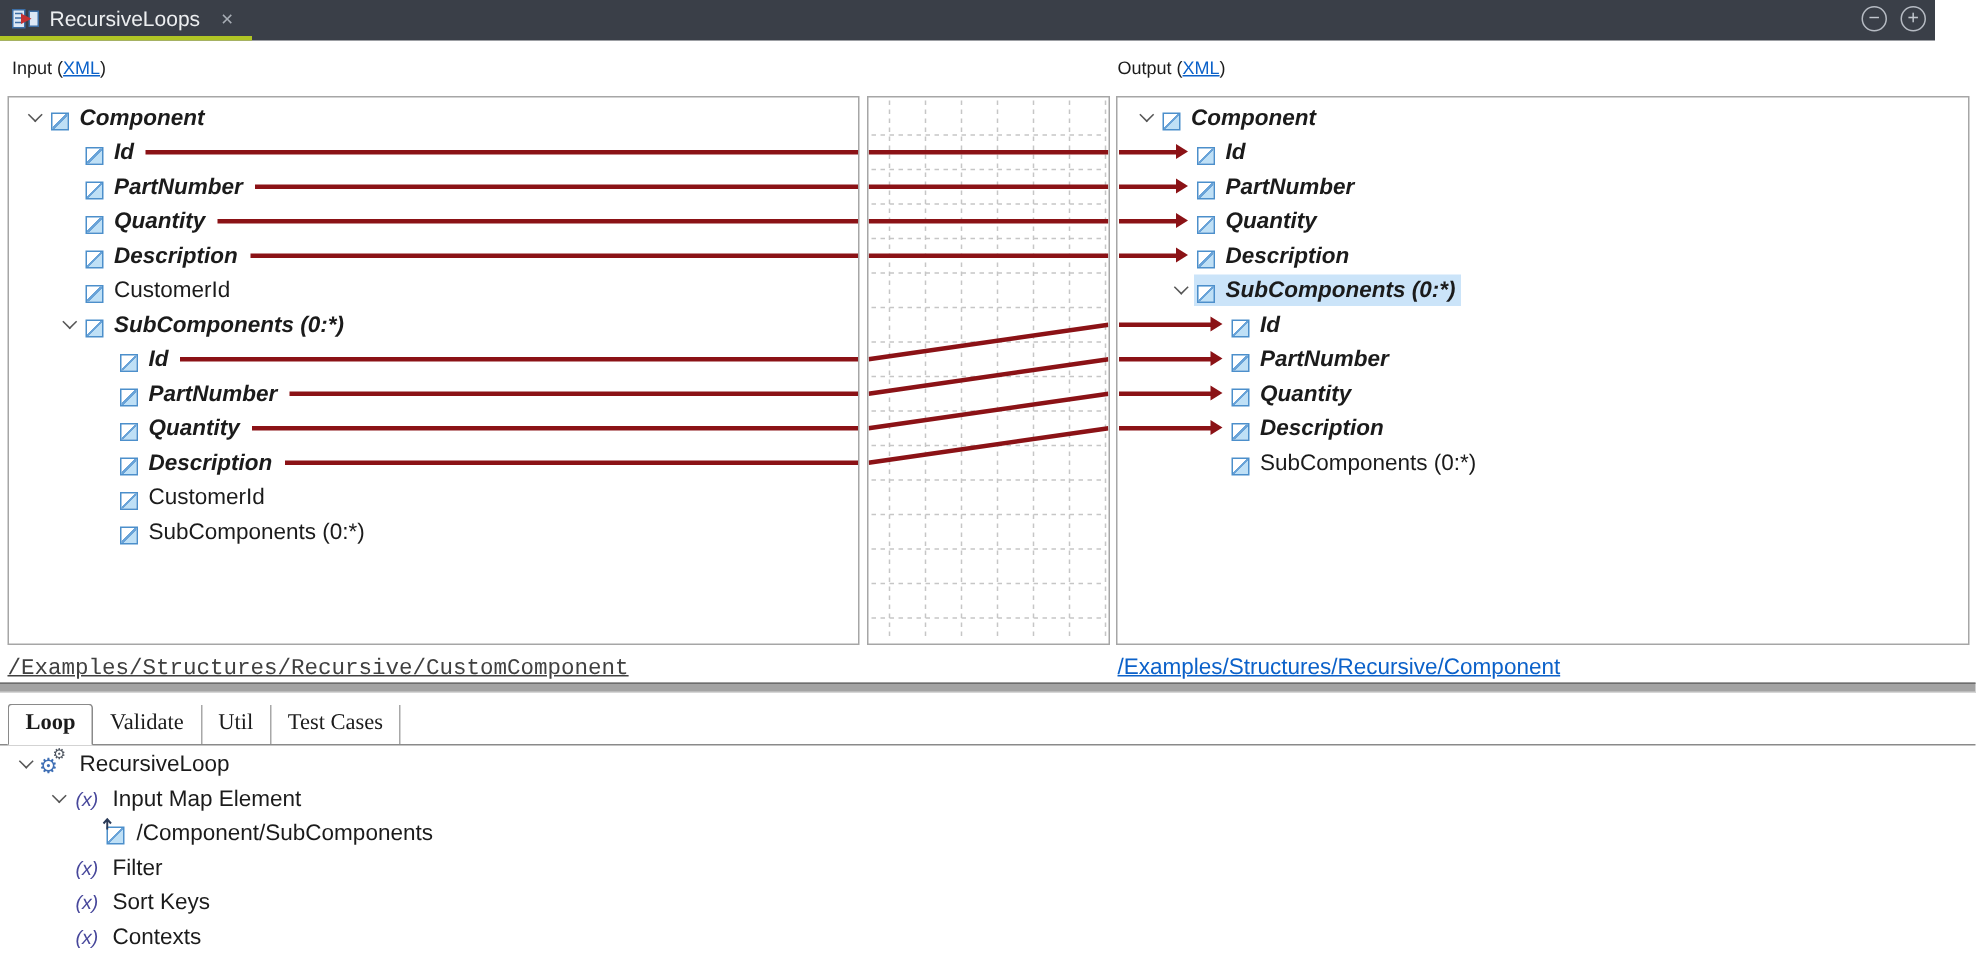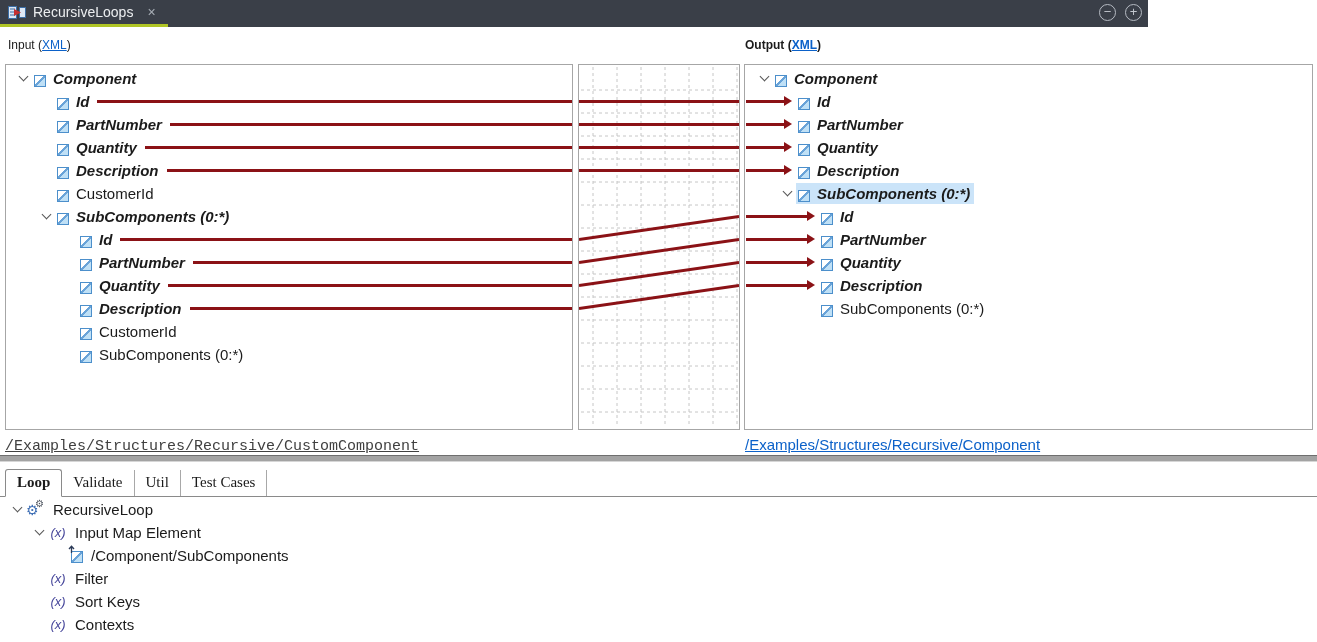--- a/index.html
+++ b/index.html
@@ -5,21 +5,21 @@
   * { box-sizing: border-box; margin: 0; padding: 0; }
   html,body { width:1317px; height:642px; }
   body {
     font-family: "Liberation Sans", sans-serif;
     background:#ffffff; color:#1b1b1b; overflow:hidden; position:relative;
     font-size:15px;
   }
   #stage { position:absolute; inset:0; }
 
   
-  .titlebar { position:absolute; left:0; top:0; width:1148px; height:27px; background:#3A3F48; }
+  .titlebar { position:absolute; left:0; top:0; width:1290px; height:27px; background:#3A3F48; }
   .doc-tab { position:absolute; left:0; top:0; height:24px; display:flex; align-items:center; padding-left:8px; }
   .doc-tab .tab-title { color:#ECEEF0; font-size:14px; margin-left:7px; }
   .doc-tab .tab-close { color:#A7ADB5; font-size:14px; margin-left:14px; cursor:pointer; }
   .tab-underline { position:absolute; left:0; top:24px; width:168px; height:3px; }
   .win-circles { position:absolute; right:6px; top:4px; display:flex; gap:9px; }
   .circle-btn { width:17px; height:17px; border:1px solid #B6BBC3; border-radius:50%;
     color:#C3C8CF; font-size:13px; line-height:14px; text-align:center; cursor:pointer; }
 
   
   .pane-header { position:absolute; top:38px; font-size:12px; color:#1b1b1b; }
@@ -91,21 +91,21 @@
     <div class="tab-underline" id="tab-underline" style="background: rgb(176, 197, 37);"></div>
     <div class="win-circles">
       <div class="circle-btn">−</div>
       <div class="circle-btn">+</div>
     </div>
   </div>
 
   <div class="pane-header" style="left:8px;">
     <span>Input (</span><a class="xml-link" style="color: rgb(11, 97, 201);">XML</a><span>)</span>
   </div>
-  <div class="pane-header" style="left:745px;font-weight:bold;">
+  <div class="pane-header" style="left:745px;">
     <span>Output (</span><a class="xml-link" style="color: rgb(11, 97, 201);">XML</a><span>)</span>
   </div>
 
   <div class="pane" id="input-pane">
     <div class="rows" id="input-rows">
         <div class="trow mapped" style="padding-left: 8px;">
           <span class="chev-zone">
             <span class="chev"></span>
           </span>
           <span class="sel-wrap">

